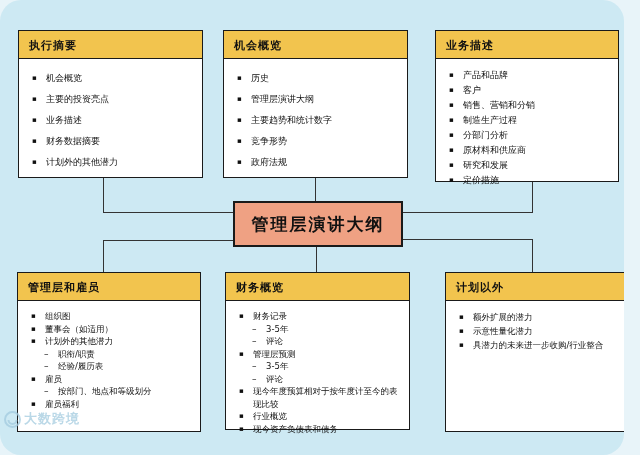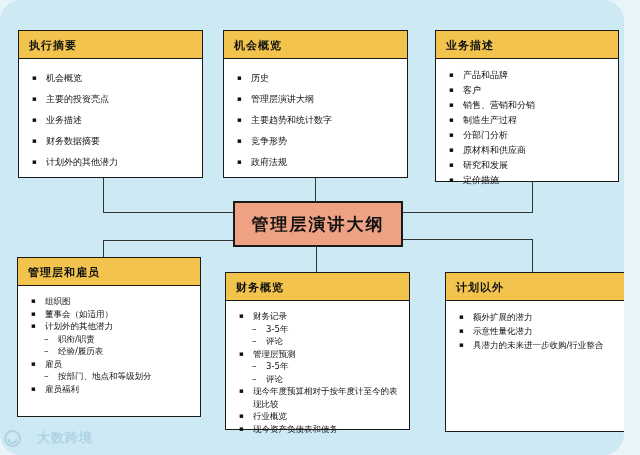--- a/index.html
+++ b/index.html
@@ -26,21 +26,21 @@
 
   .center-node{position:absolute;left:233px;top:201px;width:170px;height:46px;
     background:var(--center-fill);border:2px solid var(--border);
     display:flex;align-items:center;justify-content:center;
     font-size:17px;font-weight:bold;letter-spacing:2px;}
 
   .line{position:absolute;background:var(--line);}
   .line.v{width:1px;}
   .line.h{height:1px;}
 
-  .watermark{position:absolute;left:4px;top:429px;display:flex;align-items:center;gap:16px;
+  .watermark{position:absolute;left:4px;top:410px;display:flex;align-items:center;gap:3px;
     opacity:.75;color:var(--watermark);font-weight:bold;font-size:13px;letter-spacing:1px;}
   .watermark svg{display:block;}
 </style>
 </head>
 <body>
 
 <div class="stage">
 
   <div class="box" style="left:18px;top:30px;width:185px;height:148px">
     <div class="box-header">执行摘要</div>
@@ -84,21 +84,21 @@
   <div class="line v" style="left:316px;top:247px;height:25px"></div>
   <div class="line v" style="left:103px;top:178px;height:35px"></div>
   <div class="line h" style="left:103px;top:212px;width:130px"></div>
   <div class="line h" style="left:103px;top:240px;width:130px"></div>
   <div class="line v" style="left:103px;top:240px;height:32px"></div>
   <div class="line v" style="left:532px;top:182px;height:31px"></div>
   <div class="line h" style="left:403px;top:212px;width:130px"></div>
   <div class="line h" style="left:403px;top:239px;width:130px"></div>
   <div class="line v" style="left:532px;top:239px;height:33px"></div>
 
-  <div class="box" style="left:17px;top:257px;width:184px;height:160px">
+  <div class="box" style="left:17px;top:272px;width:184px;height:160px">
     <div class="box-header">管理层和雇员</div>
     <ul class="box-body lh12">
       <li><span class="m">▪</span><span>组织图</span></li>
       <li><span class="m">▪</span><span>董事会（如适用）</span></li>
       <li><span class="m">▪</span><span>计划外的其他潜力</span></li>
       <li class="lvl2"><span class="m">–</span><span>职衔/职责</span></li>
       <li class="lvl2"><span class="m">–</span><span>经验/履历表</span></li>
       <li><span class="m">▪</span><span>雇员</span></li>
       <li class="lvl2"><span class="m">–</span><span>按部门、地点和等级划分</span></li>
       <li><span class="m">▪</span><span>雇员福利</span></li>

